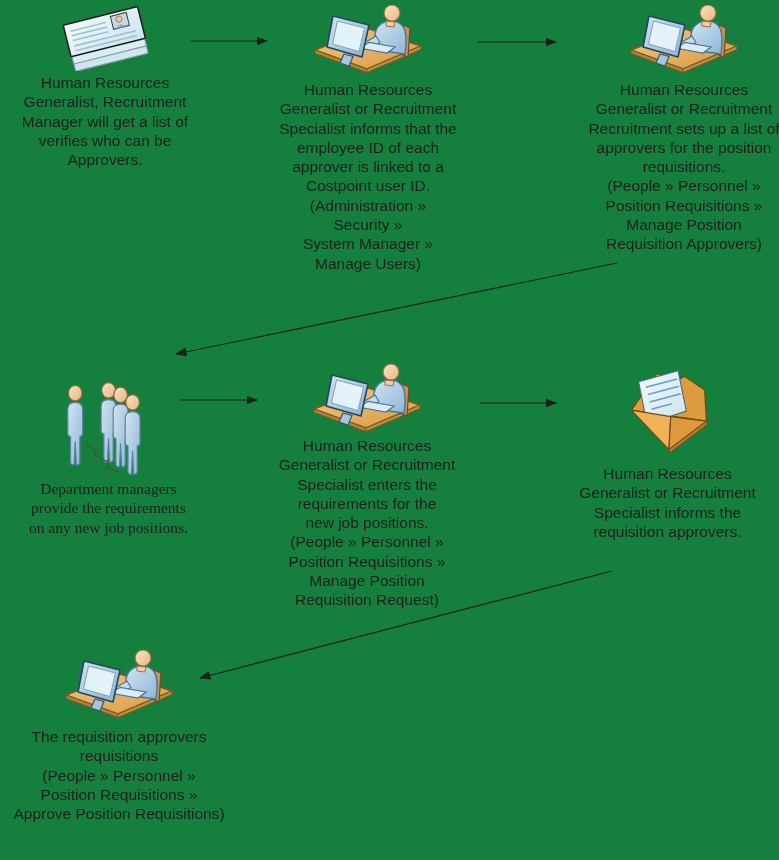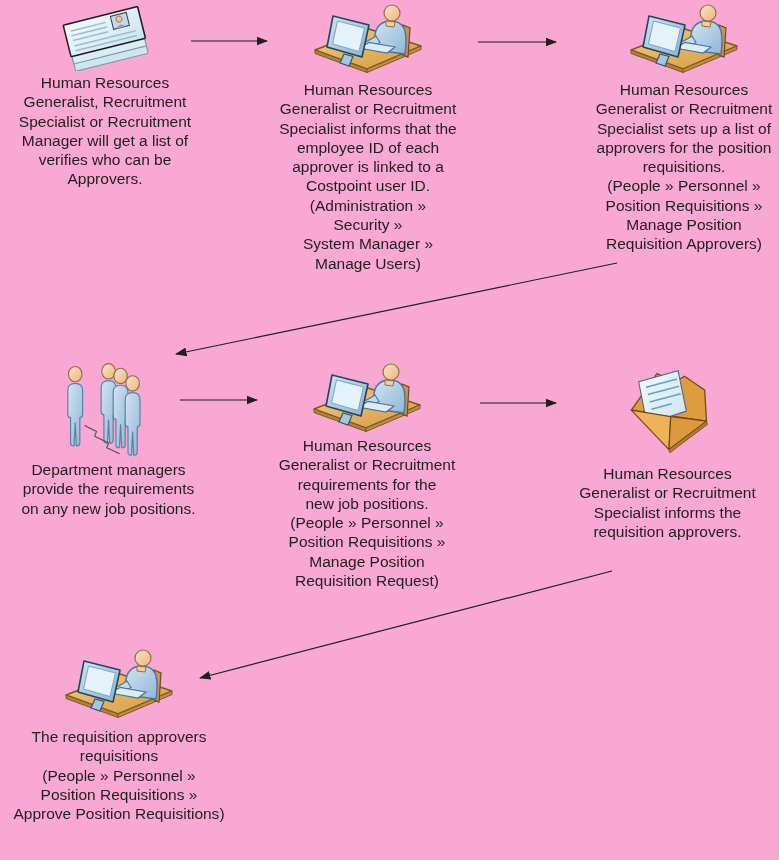--- a/index.html
+++ b/index.html
@@ -1,29 +1,29 @@
 <!DOCTYPE html>
 <html><head>
 <meta charset="utf-8">
 <style>
   html,body { margin:0; padding:0; background:#ffffff; }
   .canvas {
-    position:relative; width:779px; height:860px; background:#f9a8d4;
+    position:relative; width:779px; height:860px; background:#15803d;
     font-family:"Liberation Sans", sans-serif; overflow:hidden;
   }
   .node { position:absolute; text-align:center; }
   .icon-row { display:flex; justify-content:center; }
   .node-text { color:#1e1e1e; font-size:15.5px; line-height:19.3px; }
   .tline { white-space:nowrap; }
   .tline .b { font-weight:normal; }
 
   #n1 { left:0px;   top:2px;   width:210px; }
   #n2 { left:263px; top:3px;   width:210px; }
   #n3 { left:579px; top:3px;   width:210px; }
-  #n4 { left:1px;   top:357px; width:215px; }
+  #n4 { left:1px;   top:376px; width:215px;font-family:Liberation Serif, serif; }
   #n5 { left:262px; top:362px; width:210px; }
   #n6 { left:560px; top:368px; width:215px; }
   #n7 { left:-1px;  top:648px; width:240px; }
 
   #n2 .node-text, #n3 .node-text { margin-top:7px; }
   #n1 .node-text { margin-top:2px; }
   #n4 .node-text { margin-top:3px; }
   #n5 .node-text { margin-top:4px; }
   #n6 .node-text { margin-top:8px; }
   #n7 .node-text { margin-top:9px; }
@@ -105,21 +105,20 @@
           <rect x="63" y="17" width="17" height="14" fill="#c3d9e8" stroke="#333333" stroke-width="1"></rect>
           <circle cx="71" cy="22" r="3.2" fill="#f0c69c" stroke="#8f6a40" stroke-width="0.8"></circle>
           <path d="M66,31 q5,-6 10,0 z" fill="#7ea8c8"></path>
           <path d="M19,22 h38 M19,27 h38 M19,32 h38 M19,38 h66 M19,43 h66" stroke="#9dbecd" stroke-width="1.6" fill="none"></path>
         </g>
       </svg>
     </div>
     <div class="node-text">
         <div class="tline"><span>Human Resources</span></div>
         <div class="tline"><span>Generalist, Recruitment</span></div>
-        <div class="tline"><span>Specialist or Recruitment</span></div>
         <div class="tline"><span>Manager will get a list of</span></div>
         <div class="tline"><span>verifies who can be</span></div>
         <div class="tline"><span>Approvers.</span></div>
       </div>
   </div>
 
   <div class="node" id="n2">
     <div class="icon-row">
       <svg width="112" height="70" viewBox="0 0 112 70">
           <use href="#pc-user"></use>
@@ -141,21 +140,21 @@
 
   <div class="node" id="n3">
     <div class="icon-row">
       <svg width="112" height="70" viewBox="0 0 112 70">
           <use href="#pc-user"></use>
         </svg>
     </div>
     <div class="node-text">
         <div class="tline"><span>Human Resources</span></div>
         <div class="tline"><span>Generalist or Recruitment</span></div>
-        <div class="tline"><span>Specialist sets up a list of</span></div>
+        <div class="tline"><span>Recruitment sets up a list of</span></div>
         <div class="tline"><span>approvers for the position</span></div>
         <div class="tline"><span>requisitions.</span></div>
         <div class="tline"><span>(</span><span class="b">People</span><span> » </span><span class="b">Personnel</span><span> »</span></div>
         <div class="tline"><span class="b">Position Requisitions</span><span> »</span></div>
         <div class="tline"><span class="b">Manage Position</span></div>
         <div class="tline"><span class="b">Requisition Approvers</span><span>)</span></div>
       </div>
   </div>
 
   <div class="node" id="n4">
@@ -177,20 +176,21 @@
 
   <div class="node" id="n5">
     <div class="icon-row">
       <svg width="112" height="70" viewBox="0 0 112 70">
           <use href="#pc-user"></use>
         </svg>
     </div>
     <div class="node-text">
         <div class="tline"><span>Human Resources</span></div>
         <div class="tline"><span>Generalist or Recruitment</span></div>
+        <div class="tline"><span>Specialist enters the</span></div>
         <div class="tline"><span>requirements for the</span></div>
         <div class="tline"><span>new job positions.</span></div>
         <div class="tline"><span>(</span><span class="b">People</span><span> » </span><span class="b">Personnel</span><span> »</span></div>
         <div class="tline"><span class="b">Position Requisitions</span><span> »</span></div>
         <div class="tline"><span class="b">Manage Position</span></div>
         <div class="tline"><span class="b">Requisition Request</span><span>)</span></div>
       </div>
   </div>
 
   <div class="node" id="n6">

